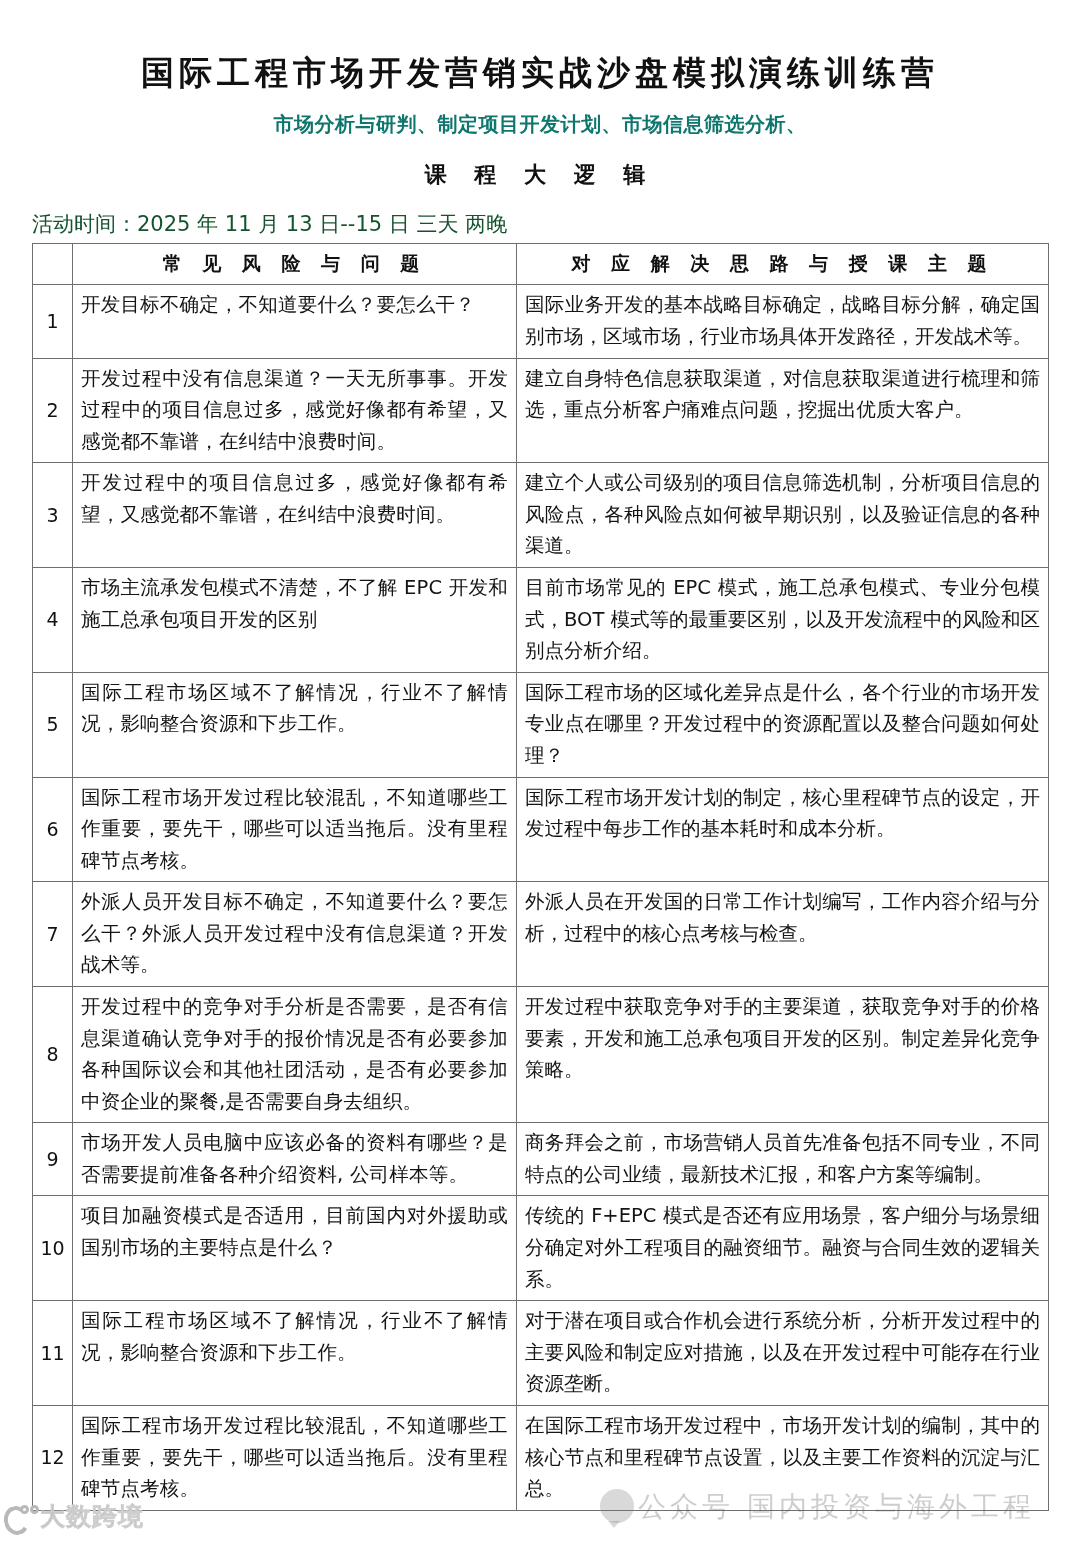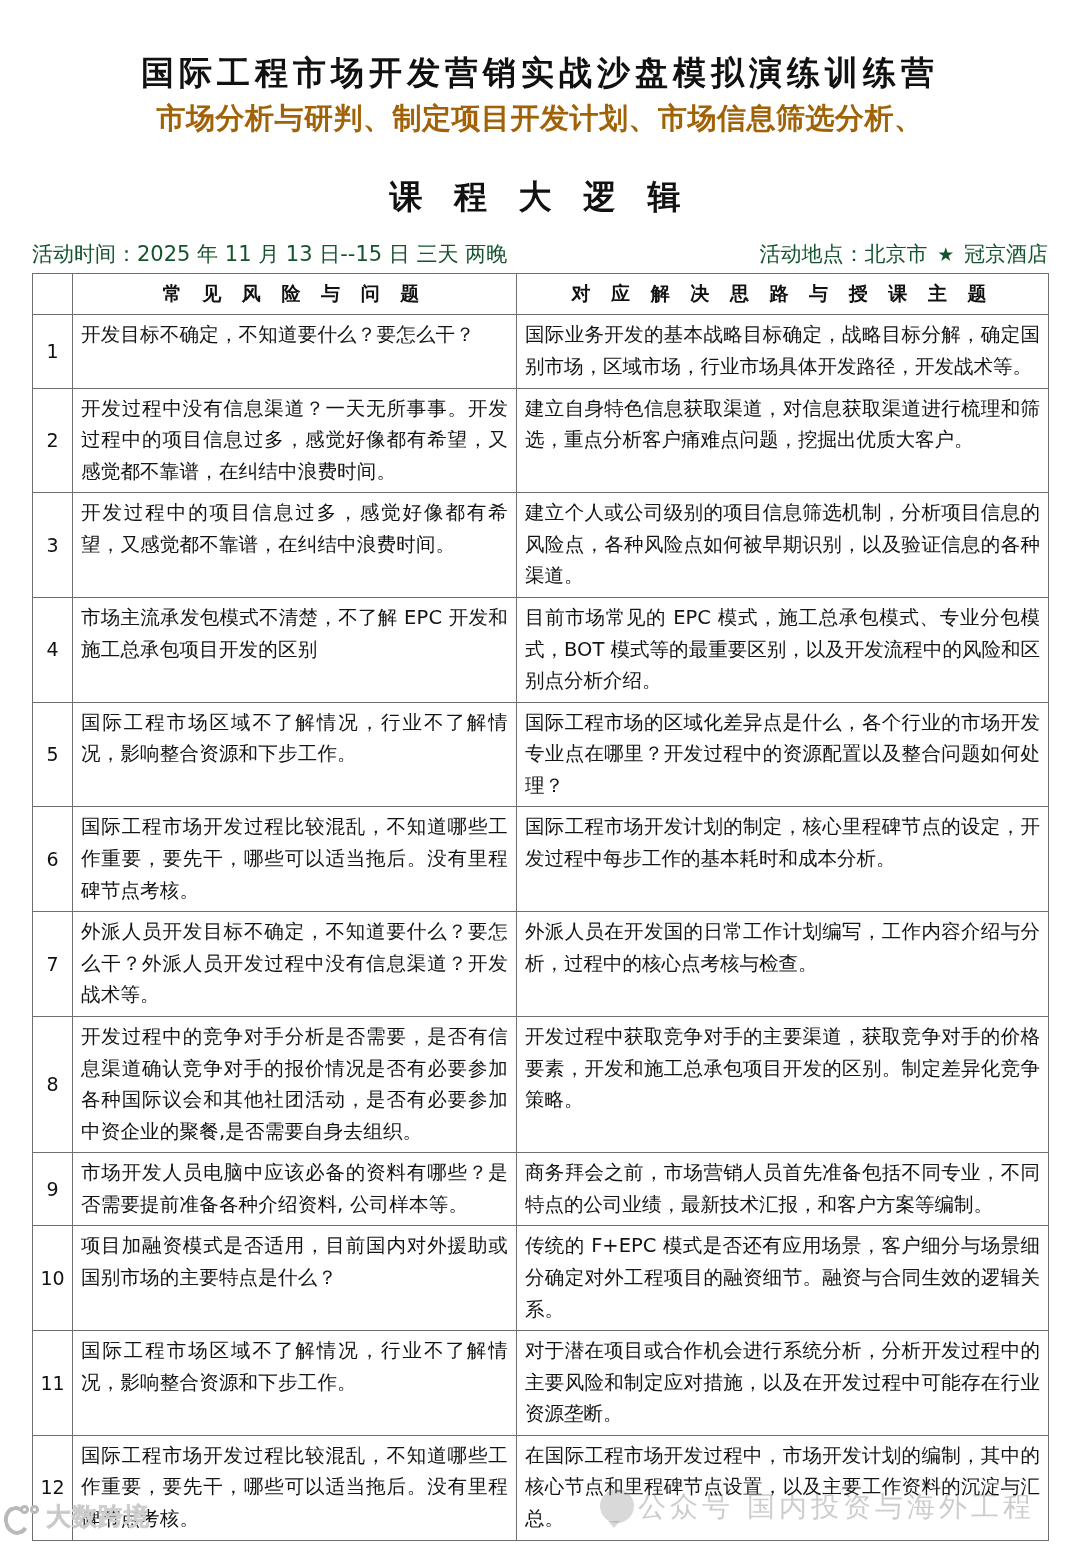--- a/index.html
+++ b/index.html
@@ -31,33 +31,33 @@
   }
   .main-title {
     font-size: 33px;
     font-weight: bold;
     letter-spacing: 5px;
     line-height: 1.25;
     color: #111;
     font-family: "DejaVu Serif", "Liberation Serif", serif;
   }
   .sub-title {
-    font-size: 29px;
+    font-size: 20px;
     font-weight: bold;
     line-height: 1.55;
     letter-spacing: 0.5px;
-    color: #a16207;
-    margin-top: 3px;
+    color: #0f766e;
+    margin-top: 16px;
     font-family: "DejaVu Serif", "Liberation Serif", serif;
   }
   .section-title {
-    font-size: 33px;
+    font-size: 22px;
     font-weight: bold;
     letter-spacing: 10px;
-    margin-top: 34px;
+    margin-top: 20px;
     color: #111;
     font-family: "DejaVu Serif", "Liberation Serif", serif;
   }
 
   
   .meta-row {
     margin: 22px 32px 6px 32px;
     display: flex;
     justify-content: space-between;
     align-items: baseline;
@@ -145,21 +145,20 @@
     border-right: 6px solid transparent;
     border-top: 7px solid rgba(120,120,120,0.28);
   }
 
   .wm-brand {
     position: absolute;
     left: 4px;
     top: 1500px;
     display: flex;
     align-items: center;
-    gap: 6px;
     pointer-events: none;
   }
   .wm-brand .logo {
     display: inline-block;
     position: relative;
     width: 36px; height: 26px;
   }
   .wm-brand .logo .c {
     position: absolute;
     left: 0; top: 2px;
@@ -195,25 +194,20 @@
   <div class="title-block">
     <div class="main-title">国际工程市场开发营销实战沙盘模拟演练训练营</div>
     <div class="sub-title">
       <div>市场分析与研判、制定项目开发计划、市场信息筛选分析、</div>
     </div>
     <div class="section-title">课 程 大 逻 辑</div>
   </div>
 
   <div class="meta-row">
     <div class="meta-left">活动时间：2025 年 11 月 13 日--15 日 三天 两晚</div>
-    <div class="meta-right">
-      <span>活动地点：北京市</span>
-      <span class="star">★</span>
-      <span>冠京酒店</span>
-    </div>
   </div>
 
   <table class="risk-table">
     <colgroup>
       <col class="col-idx">
       <col class="col-risk">
       <col class="col-sol">
     </colgroup>
     <thead>
       <tr>

